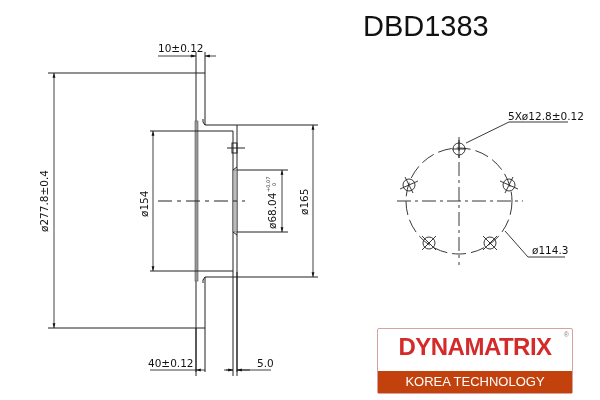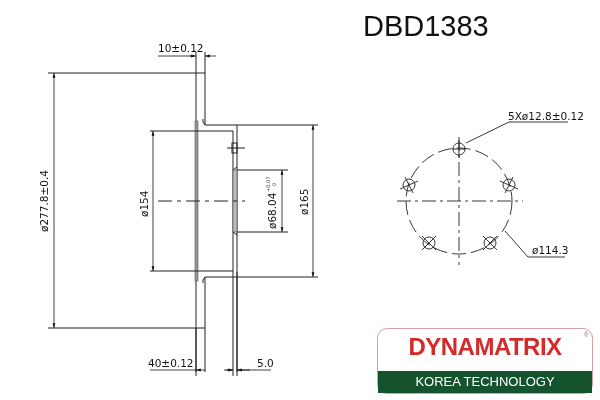--- a/index.html
+++ b/index.html
@@ -1,23 +1,23 @@
 <!DOCTYPE html>
 <html><head>
   <meta charset="utf-8">
   <style>
     html, body { margin: 0; padding: 0; background: #ffffff; }
     body { width: 600px; height: 400px; position: relative; overflow: hidden; font-family: "Liberation Sans", sans-serif; }
     .title { position: absolute; left: 363px; top: 10px; font-size: 29px; color: #111; letter-spacing: 0px; font-family: "Liberation Sans", sans-serif; }
     svg.drawing { position: absolute; left: 0; top: 0; }
     .dimtxt { font-family: "DejaVu Sans", sans-serif; font-size: 10.5px; fill: #111; }
-    .logo { position: absolute; left: 377px; top: 328px; width: 216px; height: 66px; border: 1px solid #d9a0a0; box-sizing: border-box; background: #fff; border-radius: 10px; }
+    .logo { position: absolute; left: 377px; top: 328px; width: 196px; height: 66px; border: 1px solid #d9a0a0; box-sizing: border-box; background: #fff; border-radius: 2px; }
     .logo-brand { position: absolute; left: 0; top: 4px; width: 100%; text-align: center; color: #d52a2a; font-family: "Liberation Sans", sans-serif; font-weight: bold; font-size: 24px; letter-spacing: -0.5px; }
     .logo-reg { position: absolute; right: 3px; top: 2px; font-size: 7px; color: #888; }
-    .logo-band { position: absolute; left: 0; bottom: 0; width: 100%; height: 22px; background: #14532d; color: #fff; text-align: center; font-size: 13px; line-height: 22px; font-family: "Liberation Sans", sans-serif; }
+    .logo-band { position: absolute; left: 0; bottom: 0; width: 100%; height: 22px; background: #c2410c; color: #fff; text-align: center; font-size: 13px; line-height: 22px; font-family: "Liberation Sans", sans-serif; }
   </style>
 </head>
 <body>
 
 <div class="title">DBD1383</div>
 
 <svg class="drawing" width="600" height="400" viewBox="0 0 600 400" xmlns="http://www.w3.org/2000/svg">
   <defs>
     <marker id="arr" viewBox="0 0 10 10" refX="10" refY="5" markerWidth="6" markerHeight="6" orient="auto-start-reverse">
       <path d="M0,2 L10,5 L0,8 z" fill="#111"></path>

